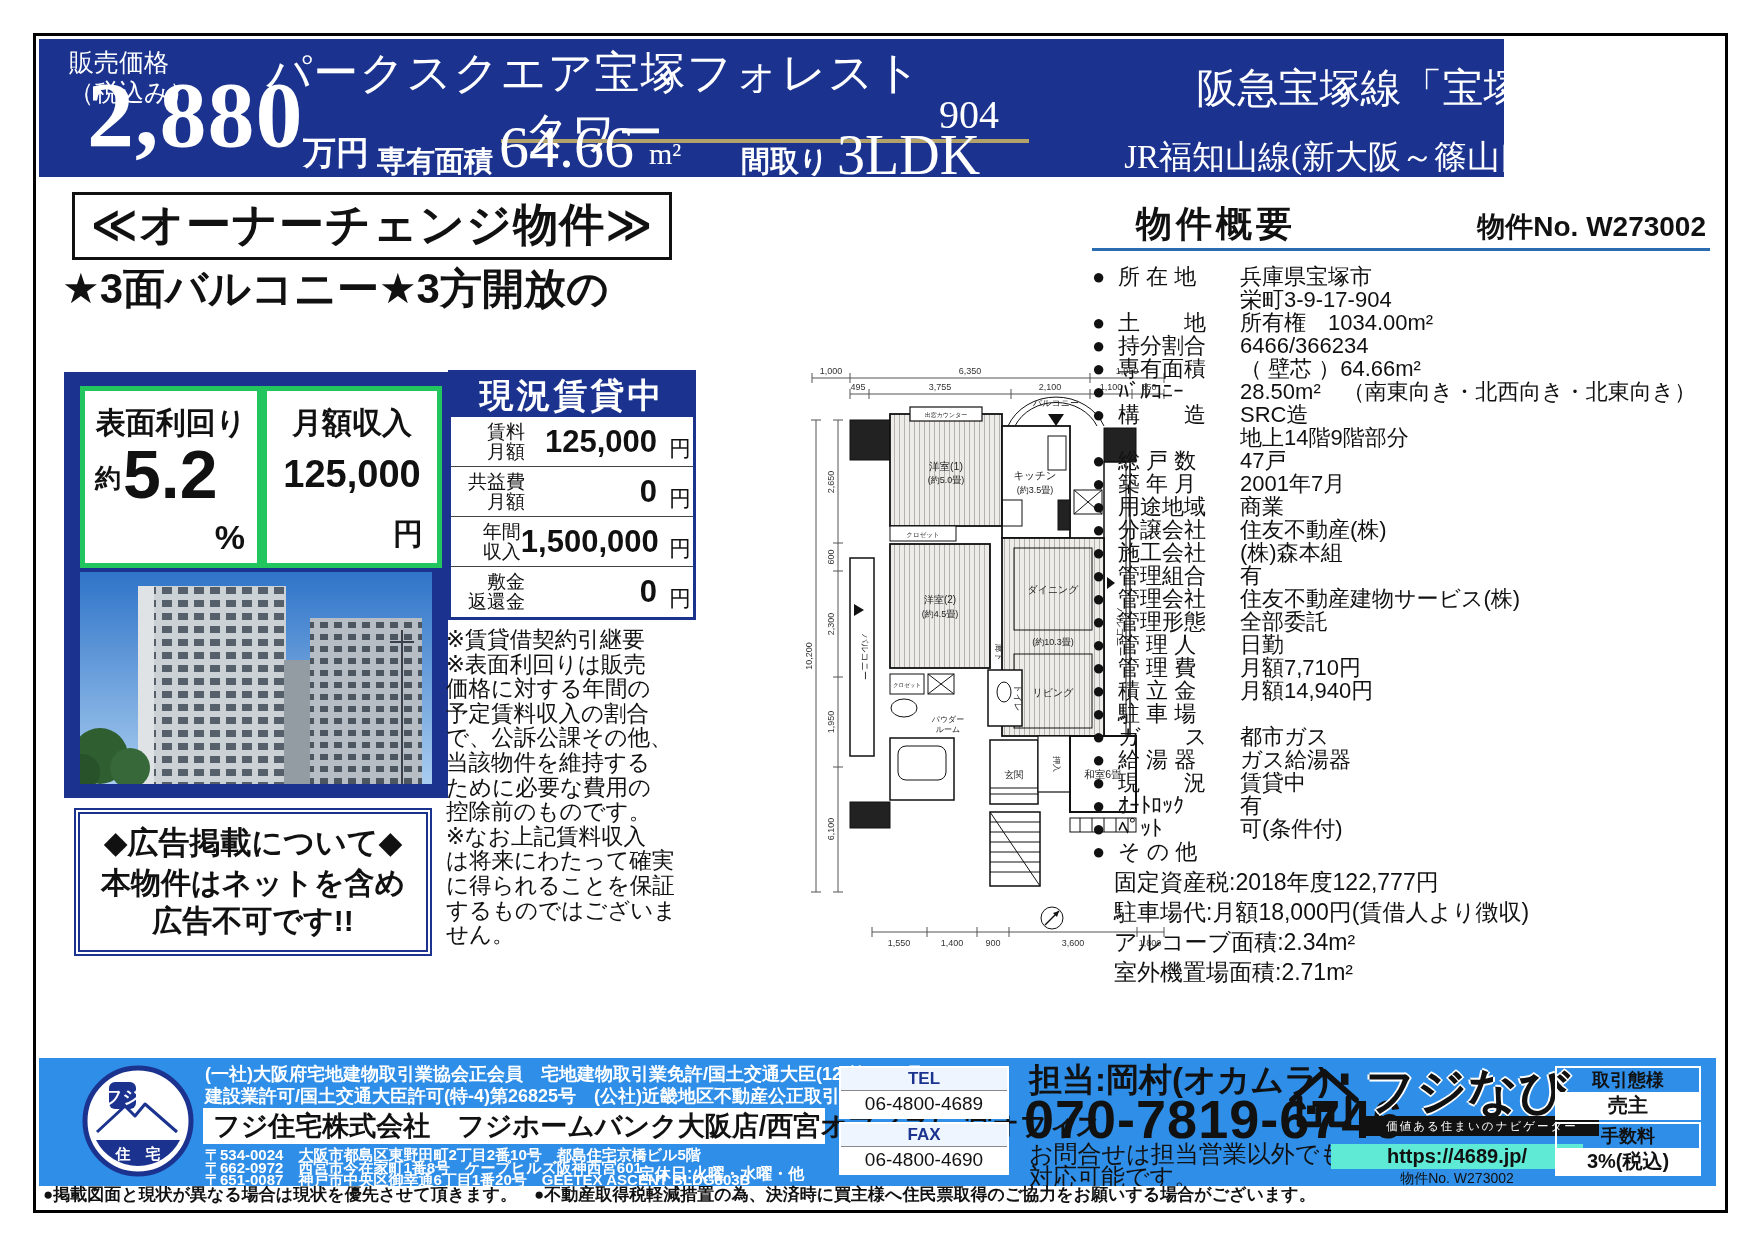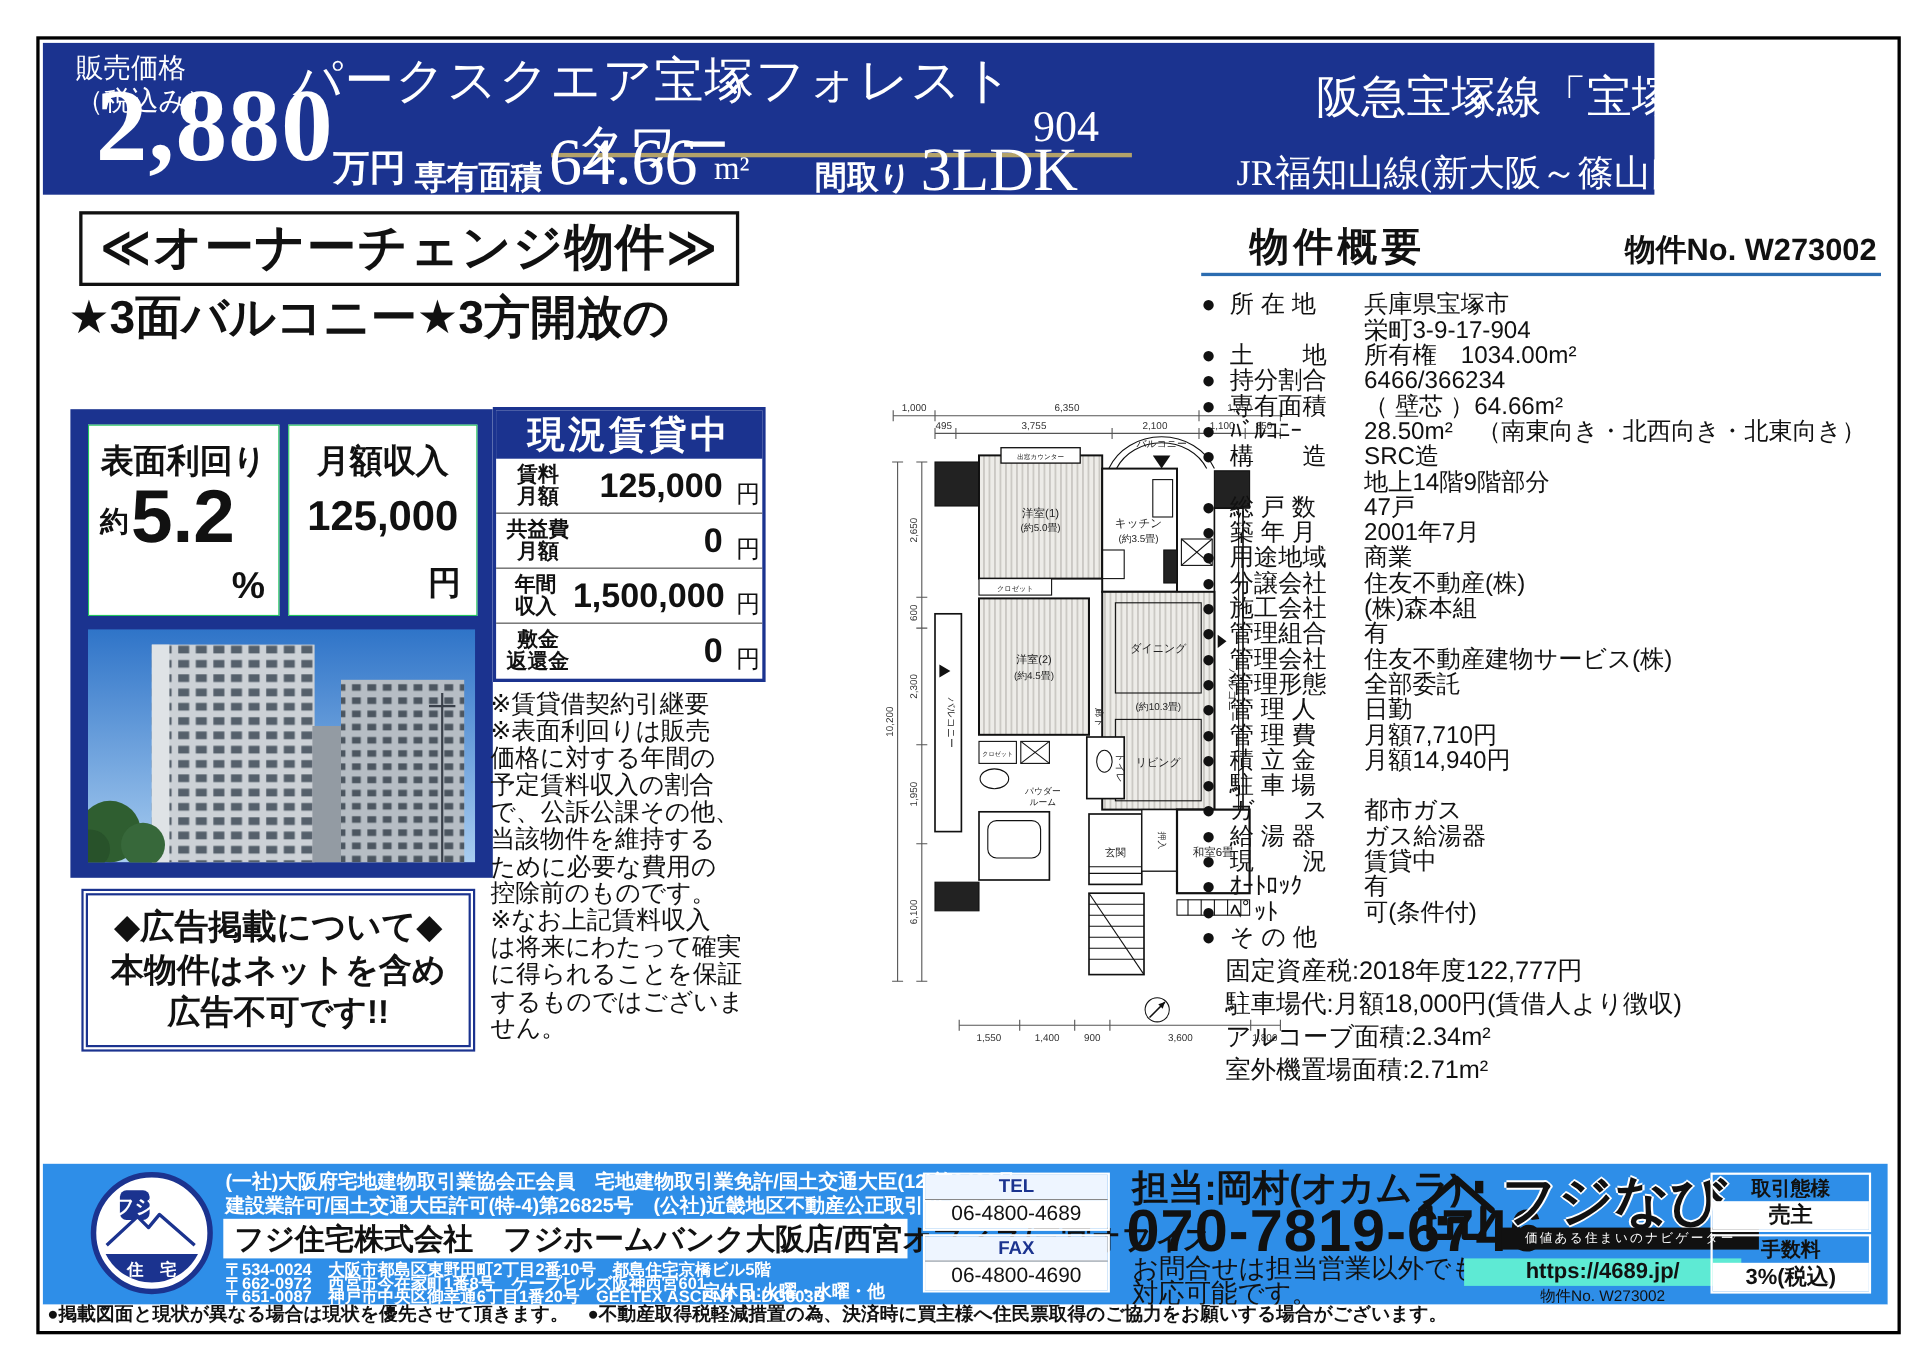--- a/index.html
+++ b/index.html
@@ -24,21 +24,21 @@
   .h-title{left:225px;top:4px;width:660px;text-align:center;font-size:45px;letter-spacing:1px;}
   .h-gold{left:462px;top:100px;width:528px;height:4px;background:#b3a26a;}
   .h-access1{left:1140px;top:22px;width:530px;text-align:right;font-size:41px;}
   .h-access2{left:1075px;top:96px;width:595px;text-align:right;font-size:33px;}
 
   
   .owner-box{left:36px;top:156px;width:594px;height:62px;border:3px solid #111;
              font-size:45px;font-weight:bold;text-align:center;line-height:60px;letter-spacing:1px;}
   .catch{left:26px;top:226px;width:614px;text-align:left;font-size:42px;font-weight:bold;line-height:53px;}
   .navy-panel{left:28px;top:336px;width:384px;height:426px;background:#1b338f;}
-  .wbox{position:absolute;background:#fff;border:1px solid #22c55e;}
+  .wbox{position:absolute;background:#fff;border:5px solid #22c55e;}
   .yield-box{left:16px;top:14px;width:172px;height:172px;}
   .income-box{left:198px;top:14px;width:170px;height:172px;}
   .wbox .bt{position:absolute;left:0;top:12px;width:100%;text-align:center;font-size:30px;font-weight:bold;}
   .yield-approx{position:absolute;left:10px;top:70px;font-size:26px;font-weight:bold;}
   .yield-val{position:absolute;left:38px;top:44px;font-size:68px;font-weight:bold;}
   .yield-unit{position:absolute;right:12px;bottom:6px;font-size:34px;font-weight:bold;}
   .income-val{position:absolute;left:0;top:62px;width:100%;text-align:center;font-size:38px;font-weight:bold;}
   .income-unit{position:absolute;right:14px;bottom:8px;font-size:30px;font-weight:bold;}
   .photo{left:16px;top:200px;width:352px;height:212px;}
   .ad-box{left:38px;top:772px;width:350px;height:140px;border:2px solid #1b338f;padding:2px;}
@@ -46,21 +46,21 @@
   .ad-title{margin-top:8px;text-align:center;font-size:31px;font-weight:bold;}
   .ad-line{text-align:center;font-size:30px;font-weight:bold;line-height:38px;}
   .ad-line:first-of-type{margin-top:8px;}
 
   
   .rent-box{left:412px;top:334px;width:242px;height:244px;border:3px solid #1b338f;background:#fff;}
   .rent-head{height:44px;background:#1b338f;color:#fff;font-size:34px;font-weight:bold;
              text-align:center;line-height:44px;letter-spacing:3px;}
   .rent-row{display:flex;align-items:center;height:49px;border-bottom:1px solid #444;padding:0 2px;}
   .rent-row:last-child{border-bottom:none;}
-  .rent-lab{width:72px;font-size:19px;line-height:20px;text-align:center;white-space:pre-line;font-weight:bold;}
+  .rent-lab{width:72px;font-size:19px;line-height:20px;text-align:right;white-space:pre-line;}
   .rent-val{flex:1;text-align:right;font-size:31px;font-weight:bold;padding-right:4px;}
   .rent-unit{width:30px;font-size:22px;text-align:right;padding-top:14px;}
   .rent-notes{left:410px;top:592px;width:262px;font-size:22.5px;line-height:24.6px;}
 
   
   .fp{left:716px;top:296px;width:420px;height:650px;}
   .fp text{fill:#222;font-family:"Liberation Sans","DejaVu Sans",sans-serif;text-anchor:middle;}
   .fp .dim{fill:#333;font-size:9px;}
   .fp line.d, .fp path.d{stroke:#555;stroke-width:1;}
   .fp .wall{stroke:#111;fill:#fff;}

